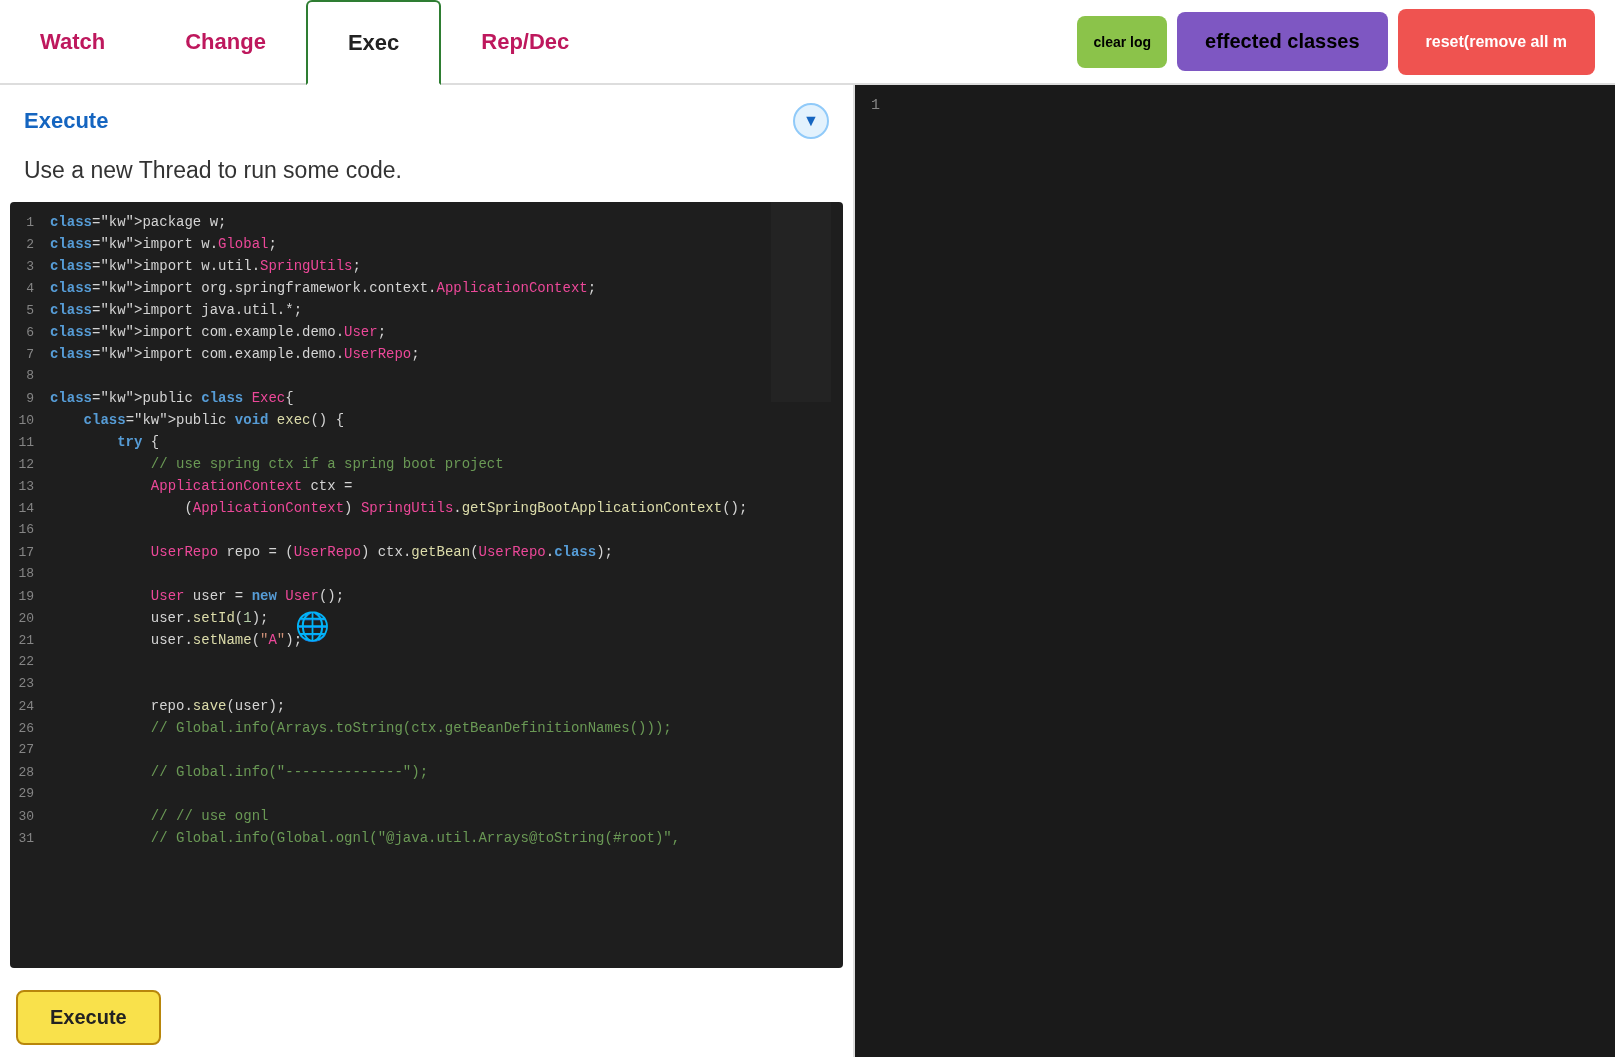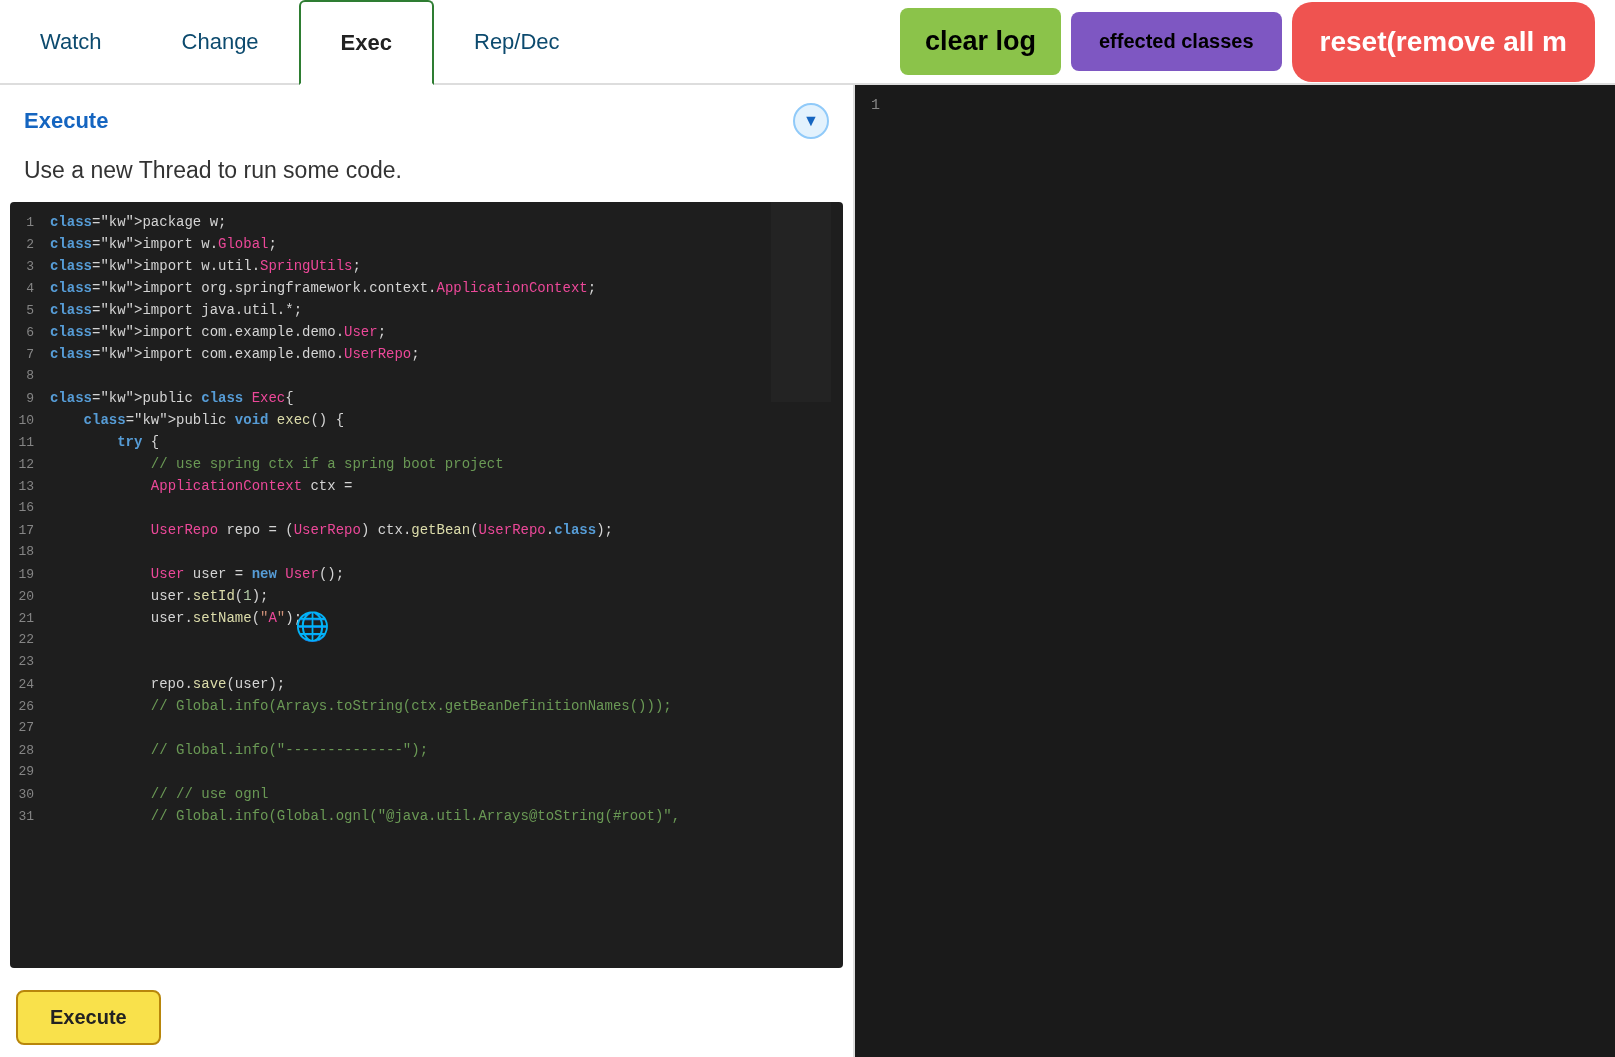--- a/index.html
+++ b/index.html
@@ -20,25 +20,25 @@
       border-bottom: 2px solid #ddd;
       position: relative;
     }
 
     .tab {
       display: flex;
       align-items: center;
       justify-content: center;
       padding: 0 40px;
       font-size: 22px;
-      font-weight: 400;
+      font-weight: 700;
       cursor: pointer;
       border: none;
       background: transparent;
-      color: #0c4a6e;
+      color: #be185d;
       position: relative;
     }
 
     .tab.active {
       border: 2px solid #2e7d32;
       border-bottom: 2px solid #fff;
       border-radius: 6px 6px 0 0;
       margin-bottom: -2px;
       color: #222;
       font-weight: 600;
@@ -52,45 +52,45 @@
       display: flex;
       align-items: center;
       gap: 10px;
       padding-right: 20px;
     }
 
     .btn-clear {
       background: #8bc34a;
       color: #000;
       font-weight: 700;
-      font-size: 27px;
+      font-size: 14px;
       border: none;
       border-radius: 8px;
-      padding: 18px 25px;
+      padding: 18px 16px;
       cursor: pointer;
     }
 
     .btn-effected {
       background: #7e57c2;
       color: #000000;
       font-weight: 700;
       font-size: 20px;
       border: none;
       border-radius: 8px;
       padding: 18px 28px;
       cursor: pointer;
     }
 
     .btn-reset {
       background: #ef5350;
       color: #fff;
       font-weight: 700;
-      font-size: 28px;
+      font-size: 16px;
       border: none;
-      border-radius: 20px;
+      border-radius: 8px;
       padding: 24px 28px;
       cursor: pointer;
     }
 
     
     .main-content {
       display: flex;
       height: calc(1057px - 85px);
     }
 
@@ -313,20 +313,24 @@
           </div>
           <div class="code-line">
             <span class="line-num">12</span>
             <span class="line-content"><span class="cmt">            // use spring ctx if a spring boot project</span></span>
           </div>
           <div class="code-line">
             <span class="line-num">13</span>
             <span class="line-content">            <span class="cls">ApplicationContext</span> ctx =</span>
           </div>
           <div class="code-line">
+            <span class="line-num">14</span>
+            <span class="line-content">                (<span class="cls">ApplicationContext</span>) <span class="cls">SpringUtils</span>.<span class="method">getSpringBootApplicationContext</span>();</span>
+          </div>
+          <div class="code-line">
             <span class="line-num">16</span>
             <span class="line-content"></span>
           </div>
           <div class="code-line">
             <span class="line-num">17</span>
             <span class="line-content">            <span class="cls">UserRepo</span> repo = (<span class="cls">UserRepo</span>) ctx.<span class="method">getBean</span>(<span class="cls">UserRepo</span>.<span class="kw">class</span>);</span>
           </div>
           <div class="code-line">
             <span class="line-num">18</span>
             <span class="line-content"></span>

